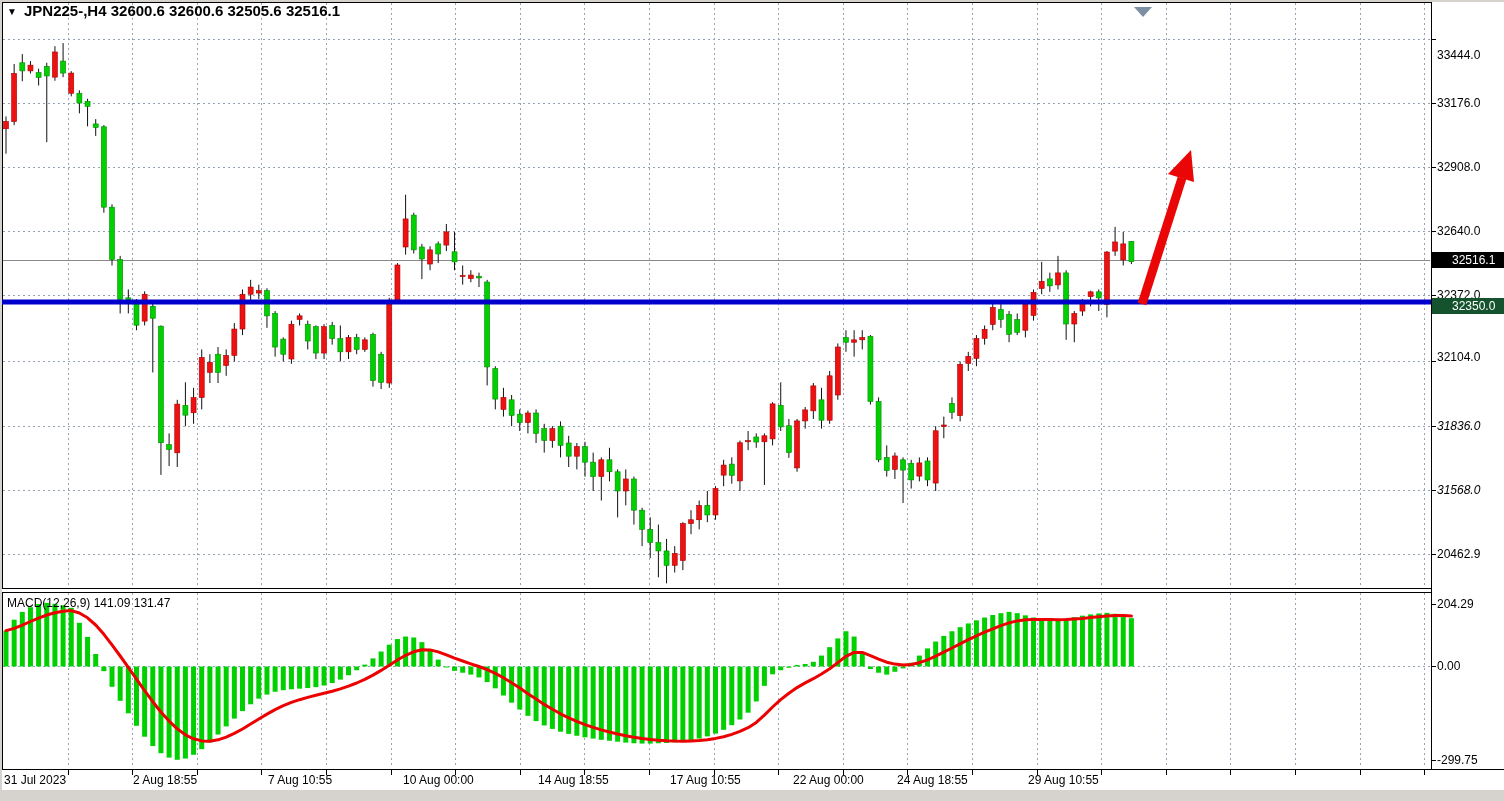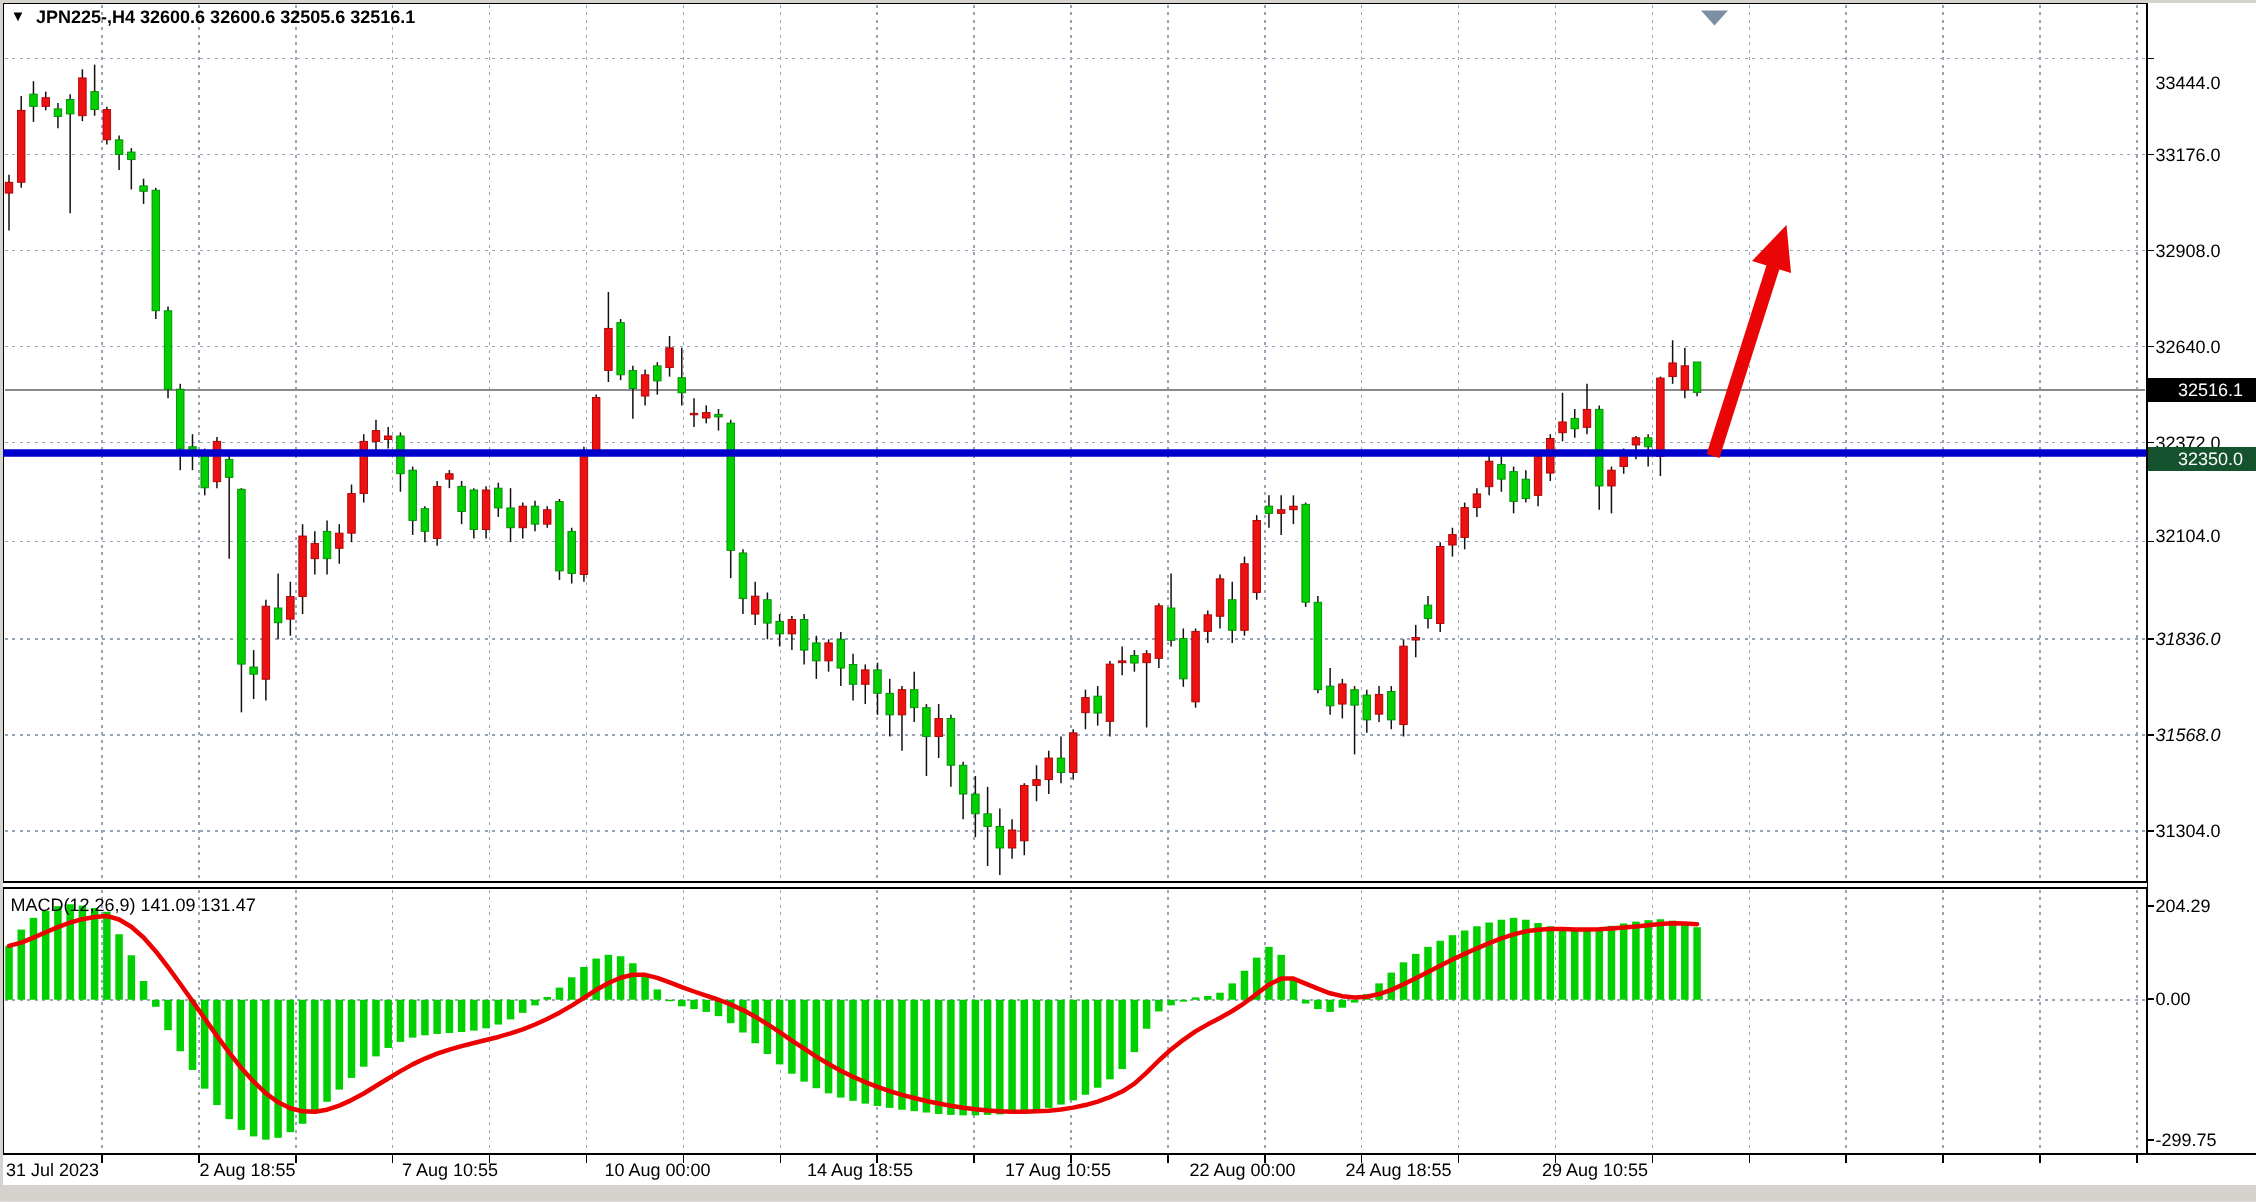--- a/index.html
+++ b/index.html
@@ -1,19 +1,19 @@
 <!DOCTYPE html>
 <html><head>
 <meta charset="utf-8">
 <style>
   html,body{margin:0;padding:0;background:#d6d3ce;font-family:"Liberation Sans",sans-serif;}
   #stage{position:relative;width:1504px;height:801px;background:#d6d3ce;overflow:hidden;}
   #gfx{position:absolute;left:0;top:0;}
   .lbl{position:absolute;font:12px "Liberation Sans",sans-serif;color:#000;white-space:nowrap;line-height:16px;}
-  .title{font-weight:700;font-size:12px;}
+  .title{font-weight:700;font-size:15px;}
   .marker{font-size:10px;}
   .axis-box{position:absolute;left:1432px;width:70px;height:16px;color:#fff;font:12px "Liberation Sans",sans-serif;padding-left:20px;line-height:16px;white-space:nowrap;}
   .indlabel{font-weight:400;}
 </style>
 </head>
 <body>
 <div id="stage">
 
 <svg id="gfx" width="1504" height="801">
       <rect x="0" y="0" width="1504" height="801" fill="#fff"></rect>
@@ -546,21 +546,21 @@
   <span class="lbl title" style="left:24px;top:3px;">JPN225-,H4  32600.6 32600.6 32505.6 32516.1</span>
   <span class="lbl indlabel" style="left:7px;top:595px;">MACD(12,26,9) 141.09 131.47</span>
 <span class="lbl " style="left: 1437px; top: 47px;">33444.0</span>
       <span class="lbl " style="left: 1437px; top: 95px;">33176.0</span>
       <span class="lbl " style="left: 1437px; top: 159px;">32908.0</span>
       <span class="lbl " style="left: 1437px; top: 223px;">32640.0</span>
       <span class="lbl " style="left: 1437px; top: 287px;">32372.0</span>
       <span class="lbl " style="left: 1437px; top: 349px;">32104.0</span>
       <span class="lbl " style="left: 1437px; top: 418px; font-style: italic;">31836.0</span>
       <span class="lbl " style="left: 1437px; top: 482px; font-style: italic;">31568.0</span>
-      <span class="lbl " style="left: 1437px; top: 546px;">31304.0</span>
+      <span class="lbl " style="left: 1437px; top: 546px;">20462.9</span>
       <span class="lbl " style="left: 1437px; top: 596px;">204.29</span>
       <span class="lbl " style="left: 1437px; top: 658px;">0.00</span>
       <span class="lbl " style="left: 1437px; top: 752px;">-299.75</span>
       <span class="lbl " style="left: 4px; top: 772px;">31 Jul 2023</span>
       <span class="lbl " style="left: 133px; top: 772px;">2 Aug 18:55</span>
       <span class="lbl " style="left: 268px; top: 772px;">7 Aug 10:55</span>
       <span class="lbl " style="left: 403px; top: 772px;">10 Aug 00:00</span>
       <span class="lbl " style="left: 538px; top: 772px;">14 Aug 18:55</span>
       <span class="lbl " style="left: 670px; top: 772px;">17 Aug 10:55</span>
       <span class="lbl " style="left: 793px; top: 772px;">22 Aug 00:00</span>

